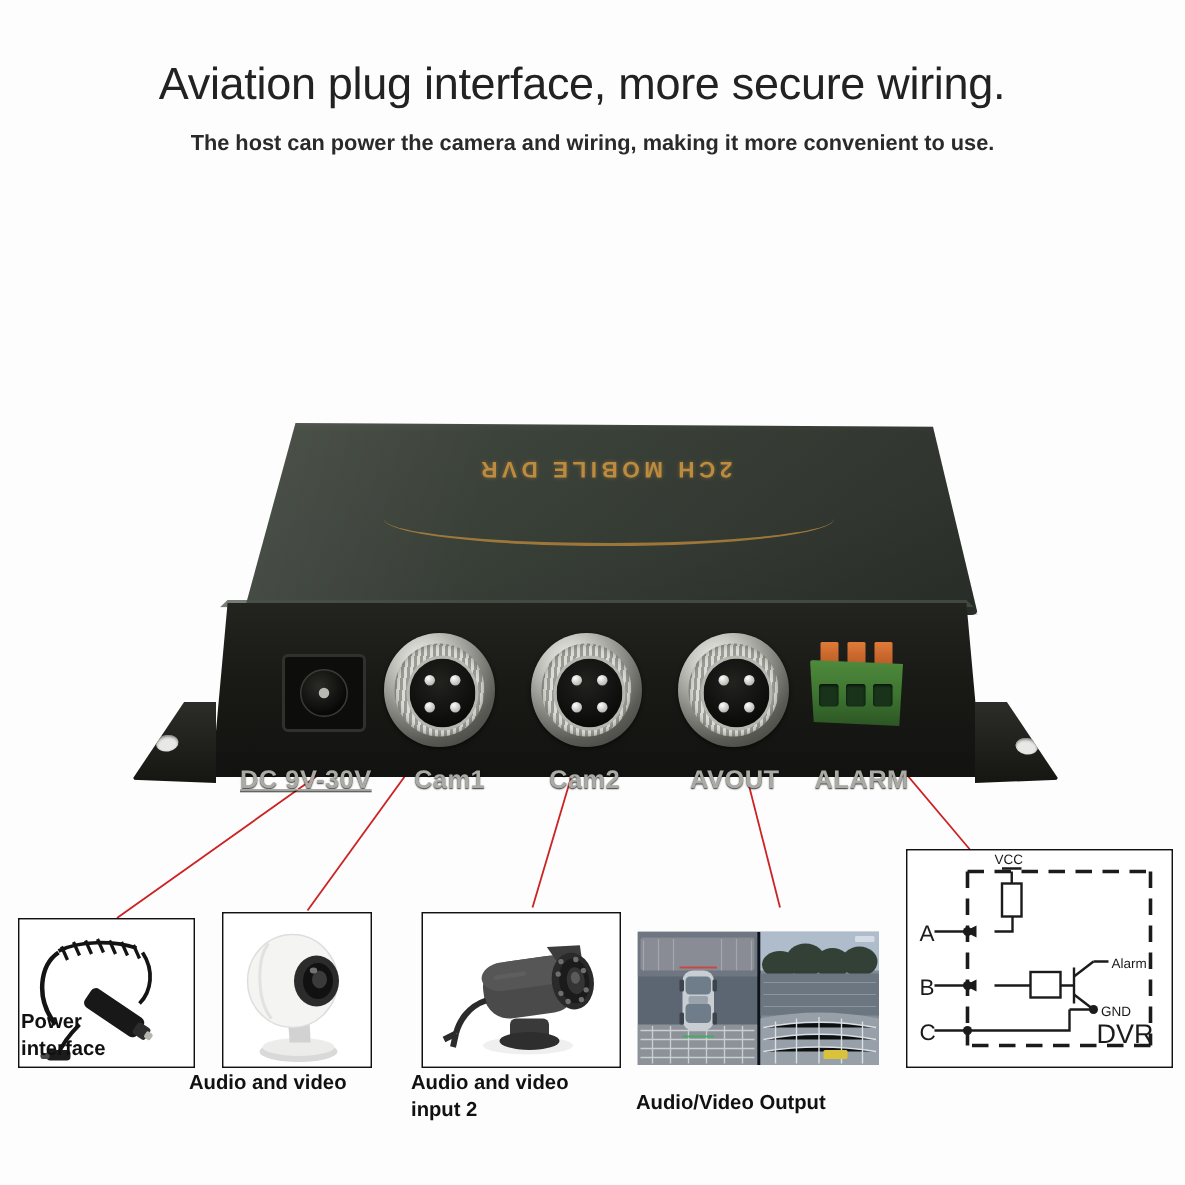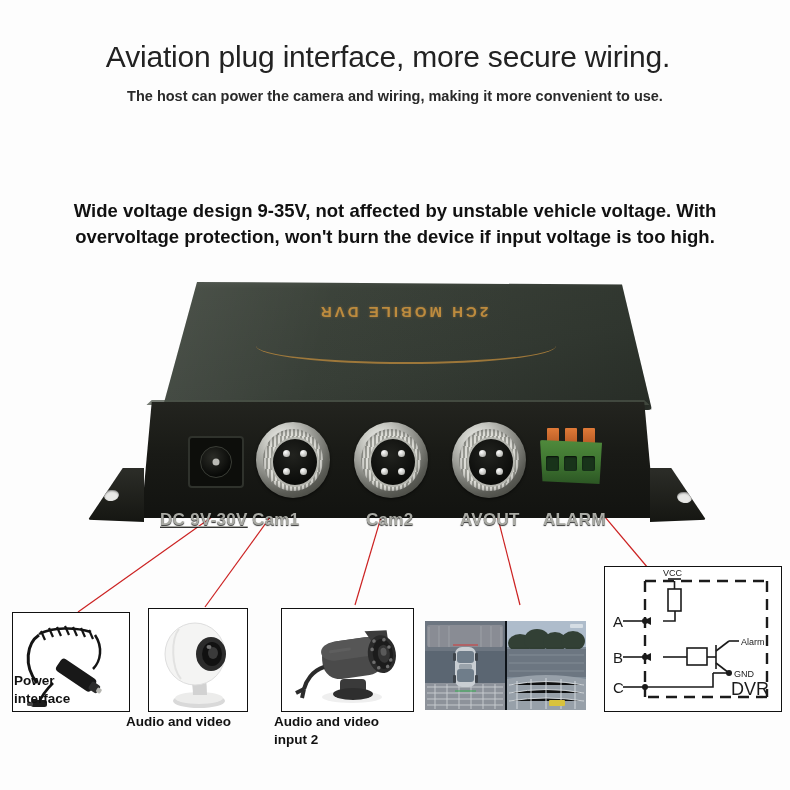--- a/index.html
+++ b/index.html
@@ -263,21 +263,20 @@
     color: #111111;
   }
 </style>
 </head>
 <body>
 
 <div id="page">
 
   <div class="headline">Aviation plug interface, more secure wiring.</div>
   <div class="subhead">The host can power the camera and wiring, making it more convenient to use.</div>
-  <div class="feature-text">Wide voltage design 9-35V, not affected by unstable vehicle voltage. With overvoltage protection, won't burn the device if input voltage is too high.</div>
 
   <svg id="leaders" viewBox="0 0 790 790">
     <g stroke="#cc2222" stroke-width="1.2" fill="none">
       <line x1="247" y1="492" x2="78" y2="612"></line>
       <line x1="292" y1="487" x2="205" y2="607"></line>
       <line x1="390" y1="487" x2="355" y2="605"></line>
       <line x1="490" y1="487" x2="520" y2="605"></line>
       <line x1="578" y1="485" x2="648" y2="568"></line>
     </g>
   </svg>
@@ -340,21 +339,21 @@
       <div class="alarm-copper c2"></div>
       <div class="alarm-copper c3"></div>
       <div class="alarm-green">
         <div class="slot s1"></div>
         <div class="slot s2"></div>
         <div class="slot s3"></div>
       </div>
     </div>
 
     <div class="port-label" style="left:72px;  top:228px;text-decoration:underline;">DC 9V-30V</div>
-    <div class="port-label" style="left:164px; top:228px;">Cam1</div>
+    <div class="port-label" style="left:188px; top:228px;">Cam1</div>
     <div class="port-label" style="left:278px; top:228px;">Cam2</div>
     <div class="port-label" style="left:372px; top:228px;">AVOUT</div>
     <div class="port-label" style="left:455px; top:228px;">ALARM</div>
   </div>
 
   <div class="thumb" style="left:12px; top:612px; width:116px; height:98px;">
     <svg viewBox="0 0 116 98" width="116" height="98">
       <rect width="116" height="98" fill="#ffffff"></rect>
       <g stroke="#141414" fill="none">
         <path d="M24,70 C10,52 14,30 26,22" stroke-width="3"></path>
@@ -518,20 +517,23 @@
             <path d="M106,58 v30"></path>
             <path d="M121,57 v31"></path>
           <path d="M136,58 v30"></path>
             <path d="M150,60 v28"></path>
         </g>
         <rect x="124" y="79" width="16" height="6" rx="1" fill="#d9c23c"></rect>
         <rect x="145" y="3" width="13" height="4" rx="1" fill="#d5dde4"></rect>
       </g>
     </svg>
   </div>
+  <div class="caption" style="left:424px; top:726px; width:166px;">
+    <div>Audio/Video Output</div>
+  </div>
 
   <div class="thumb" style="left:604px; top:566px; width:176px; height:144px;">
     <svg viewBox="0 0 176 144" width="176" height="144">
       <rect width="176" height="144" fill="#ffffff"></rect>
 
       <g stroke="#1b1b1b" stroke-width="2.4" fill="none" stroke-dasharray="11 7">
         <path d="M40,14 H162"></path>
         <path d="M162,14 V130"></path>
         <path d="M162,130 H40"></path>
         <path d="M40,14 V130"></path>

